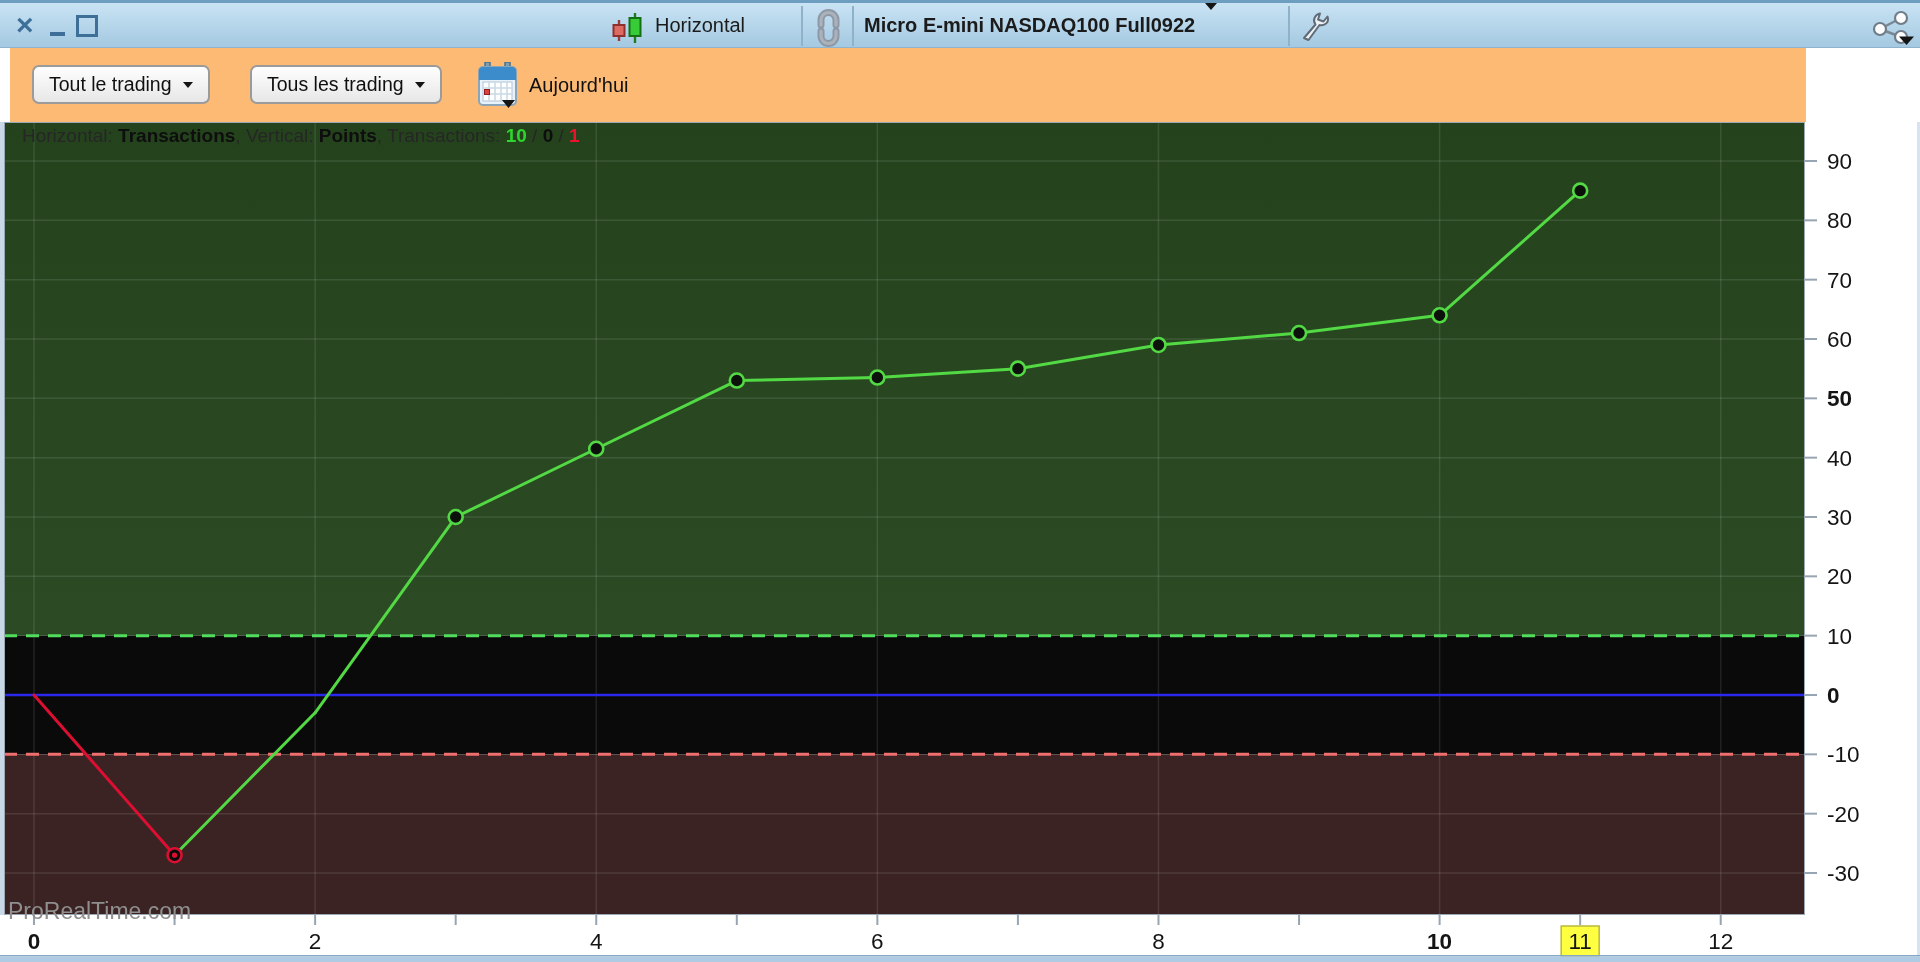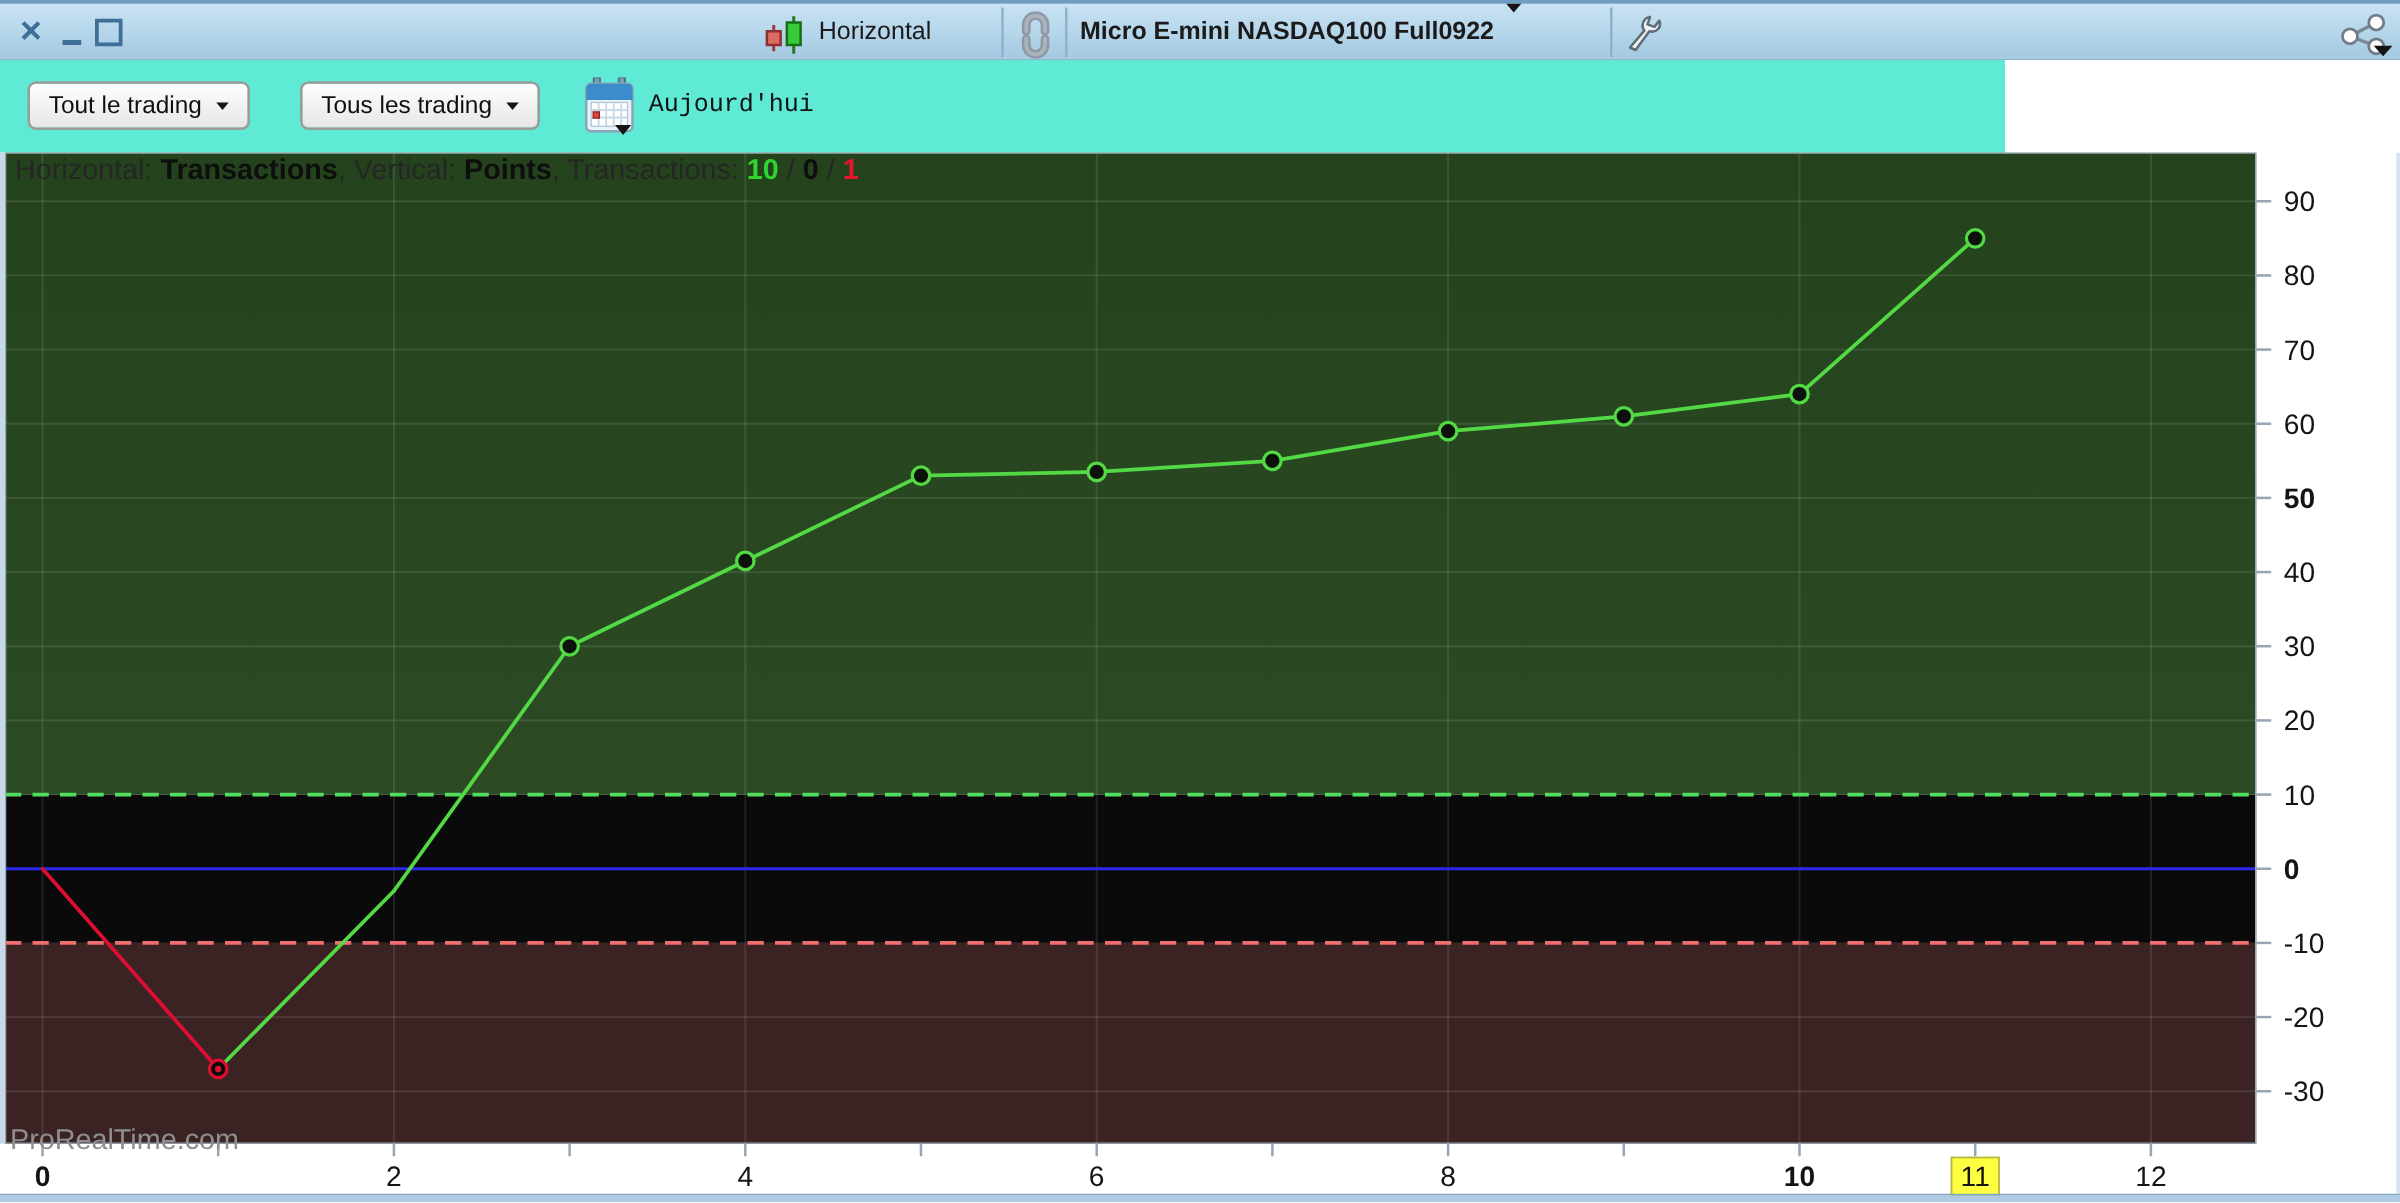--- a/index.html
+++ b/index.html
@@ -8,28 +8,28 @@
     background:linear-gradient(#c9e3f4,#a4c9e1);
     border-top:3px solid #6d9dbf; box-sizing:border-box; border-bottom:1px solid #8fb3cc;}
   .win-glyph{position:absolute;color:#3e6f99;}
   .close-x{left:16px;top:2px;font-size:30px;font-weight:bold;line-height:40px;}
   .min-bar{left:50px;top:29px;width:15px;height:4px;background:#3e6f99;}
   .max-box{left:76px;top:12px;width:16px;height:16px;border:3px solid #3e6f99;background:transparent;}
   .tb-sep{position:absolute;top:3px;width:2px;height:40px;background:#8fb2cb;}
   .tb-text{position:absolute;top:0;height:45px;line-height:45px;font-size:20px;color:#1b1b1b;}
   .tb-instr{font-weight:bold;display:flex;align-items:flex-start;gap:10px;}
   .caret{width:0;height:0;border-left:6px solid transparent;border-right:6px solid transparent;border-top:7px solid #151515;display:inline-block;}
-  .toolbar{position:absolute;left:0;top:48px;width:1604px;height:74px;background:#5eead4;}
+  .toolbar{position:absolute;left:10px;top:48px;width:1796px;height:74px;background:#fdba74;}
   .tb-btn{position:absolute;top:17px;height:39px;display:flex;align-items:center;gap:11px;
     padding:0 15px;border:2px solid #9b9b9b;border-radius:7px;
     background:linear-gradient(#fefefe,#e7e7e7);font-size:19.5px;color:#0f0f0f;box-sizing:border-box;}
   .tb-btn .caret{border-top-width:6px;border-left-width:5px;border-right-width:5px;}
-  .today-label{position:absolute;top:0;height:74px;line-height:74px;font-size:20px;color:#111;font-family:Liberation Mono, monospace;}
+  .today-label{position:absolute;top:0;height:74px;line-height:74px;font-size:20px;color:#111;}
   .chart-area{position:absolute;left:0;top:122px;width:1920px;height:840px;}
-  #info-line{position:absolute;left:12px;top:1px;font-size:23px;line-height:25px;white-space:pre;}
+  #info-line{position:absolute;left:22px;top:1px;font-size:19px;line-height:25px;white-space:pre;}
   .seg-normal{color:#262626;}
   .seg-bold{color:#0e0e0e;font-weight:bold;}
   .seg-green{color:#2fd42f;font-weight:bold;}
   .seg-red{color:#ea132d;font-weight:bold;}
   #watermark{position:absolute;left:8px;top:776px;font-size:23px;color:#8f8f8f;}
   svg text{font-family:"Liberation Sans", sans-serif;}
 </style>
 </head>
 <body>
 

